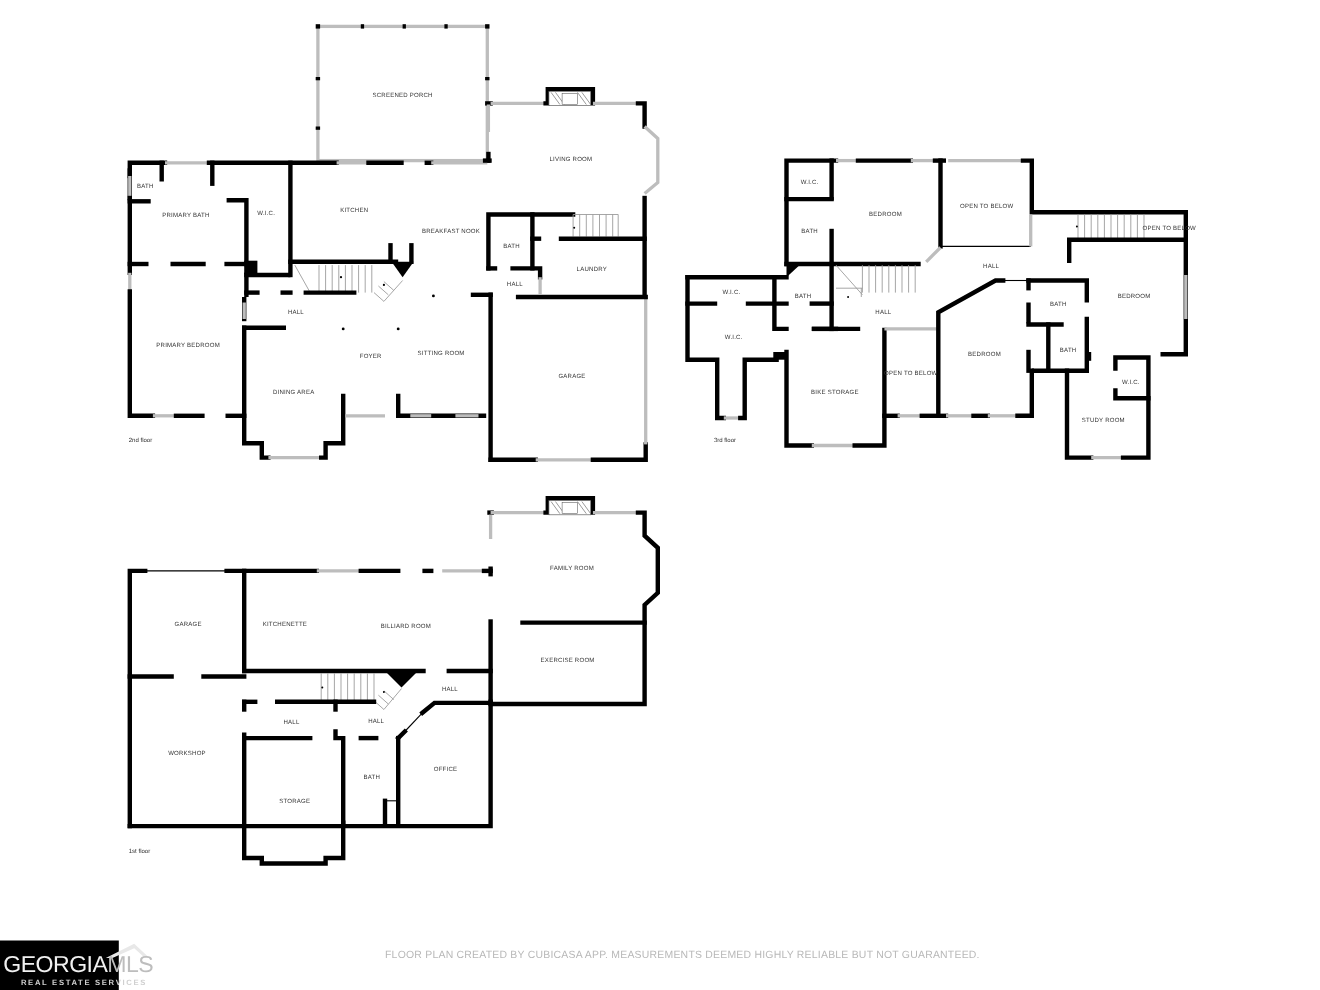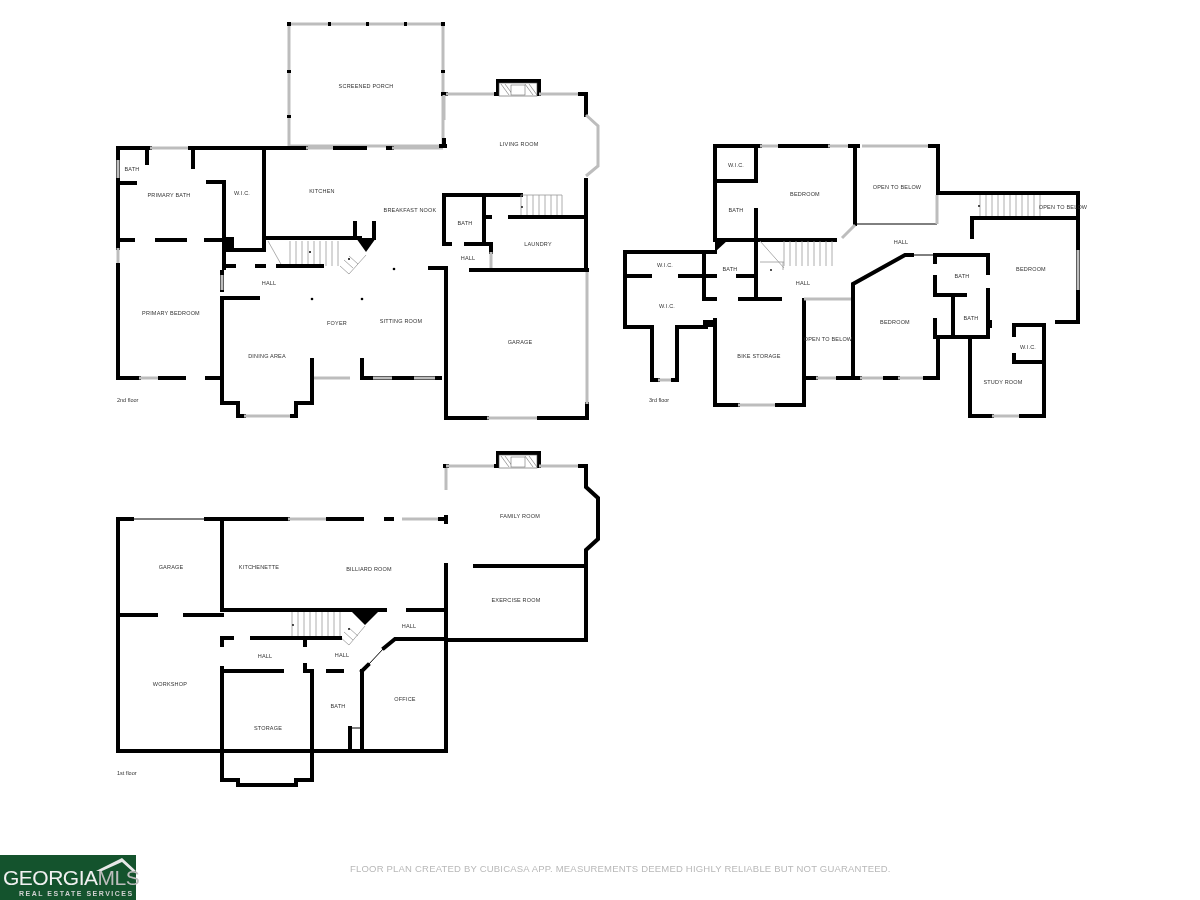--- a/index.html
+++ b/index.html
@@ -6,21 +6,21 @@
   body { width:1200px; height:900px; position:relative; overflow:hidden; font-family:"Liberation Sans", sans-serif; }
   #plan { position:absolute; left:0; top:0; width:1200px; height:900px; }
   .wall { stroke:#000; stroke-width:4; fill:none; stroke-linecap:square; }
   .thin { stroke:#000; stroke-width:1; fill:none; }
   .win { stroke:#bdbdbd; stroke-width:3; fill:none; }
   .stair { stroke:#9a9a9a; stroke-width:0.8; fill:none; }
   .room-label { font-family:"Liberation Sans", sans-serif; font-size:5.5px; fill:#333; letter-spacing:0.2px; text-anchor:middle; }
   .floor-label { font-family:"Liberation Sans", sans-serif; font-size:5.5px; fill:#333; }
   .fill-black { fill:#000; }
   .hatch { stroke:#666; stroke-width:0.6; }
-  #footer-logo { position:absolute; left:0; top:855px; width:136px; height:45px; background:#14532d; }
+  #footer-logo { position:absolute; left:0; top:855px; width:108px; height:45px; background:#000000; }
   #logo-main { position:absolute; left:3px; top:12px; font-family:"Liberation Sans", sans-serif; font-size:21px; color:#f0f0f0; letter-spacing:-0.5px; line-height:22px; white-space:nowrap; }
   #logo-main .mls { color:#bdbdbd; }
   #logo-sub { position:absolute; left:19px; top:35px; font-family:"Liberation Sans", sans-serif; font-size:7px; color:#d0d0d0; letter-spacing:1.5px; font-weight:bold; white-space:nowrap; }
   #logo-roof { position:absolute; left:92px; top:2px; width:44px; height:14px; }
   #disclaimer { position:absolute; left:350px; top:863px; width:500px; font-family:"Liberation Sans", sans-serif; font-size:9.5px; color:#b8b8b8; letter-spacing:0.2px; white-space:nowrap; }
 </style>
 </head>
 <body>
 
 <svg id="plan" viewBox="0 0 1200 900" xmlns="http://www.w3.org/2000/svg">

